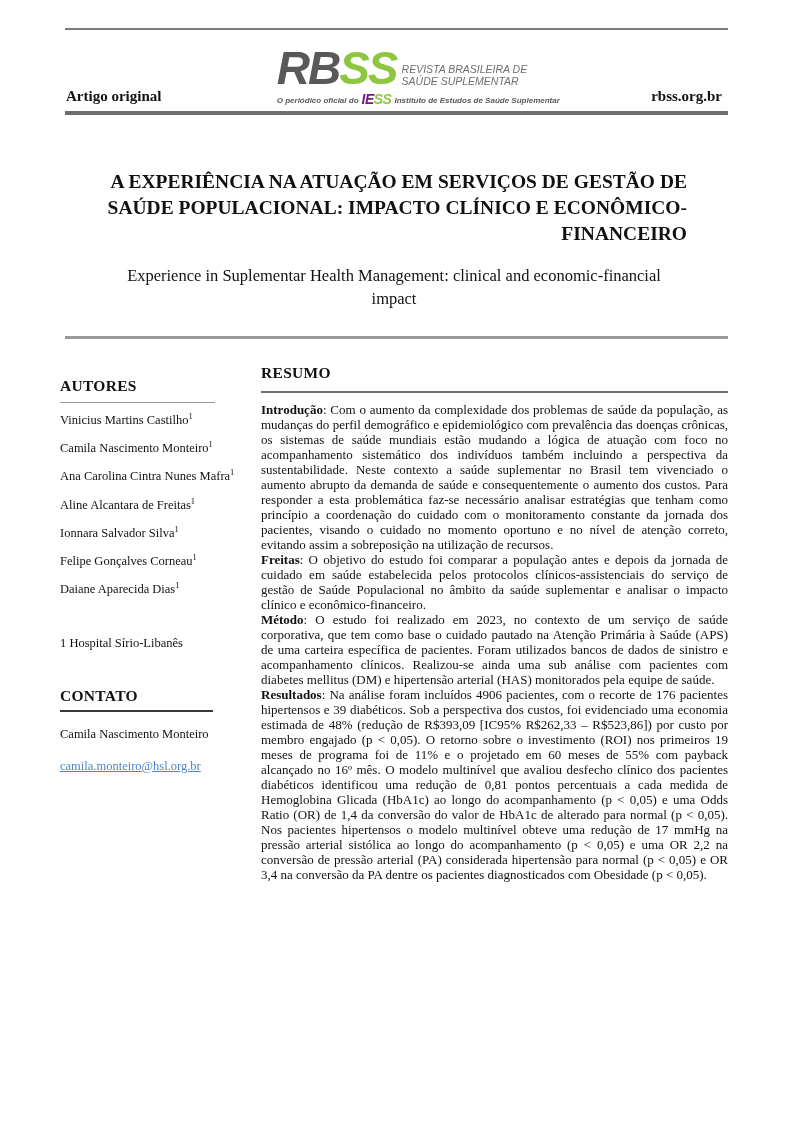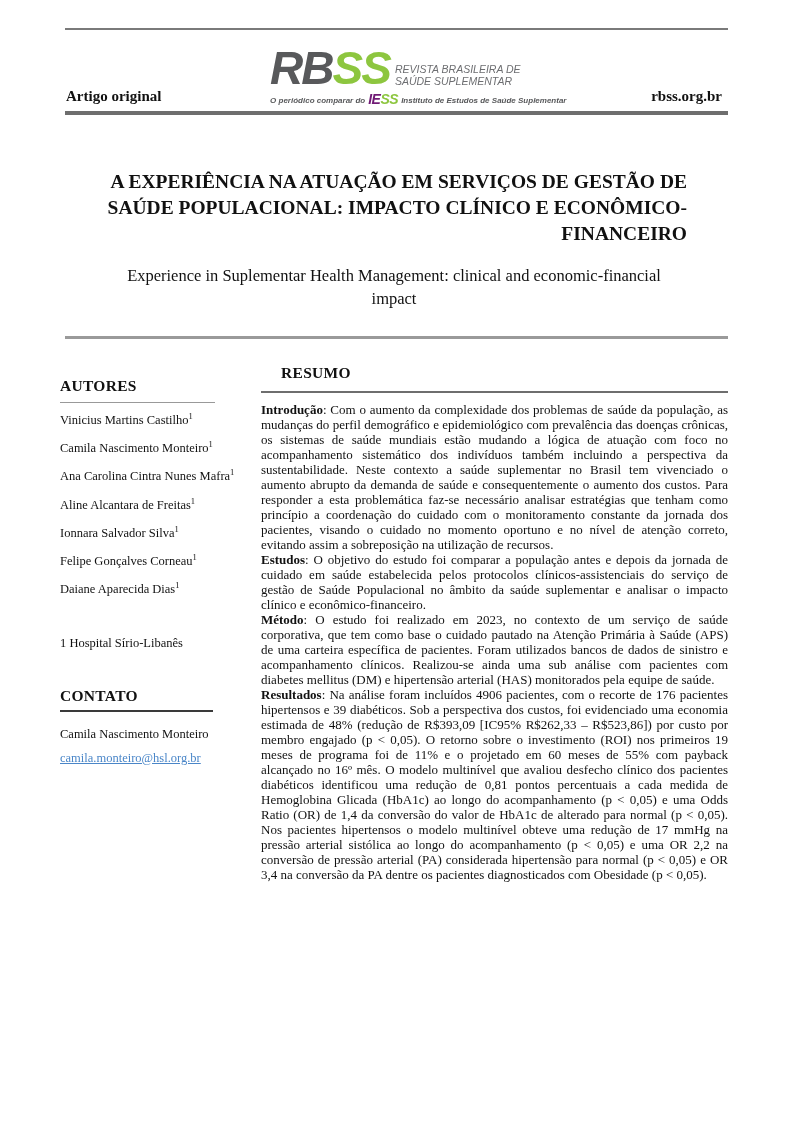--- a/index.html
+++ b/index.html
@@ -30,32 +30,32 @@
   .title-pt { font-size: 19.5px; font-weight: bold; text-align: right; line-height: 1.33; max-width: 586px; margin: 54px auto 0 auto; }
   .title-en { font-size: 16.5px; font-weight: normal; text-align: center; line-height: 1.4; max-width: 548px; margin: 17px auto 0 auto; }
 
   
   .columns { display: flex; margin-top: 2px; }
   .col-left { width: 181px; flex: 0 0 181px; margin-right: 20px; font-size: 12.5px; }
   .col-right { flex: 1; font-size: 13px; }
 
   h3.section-heading { font-size: 15.5px; font-weight: bold; letter-spacing: 0.3px; }
   .col-left h3.section-heading { margin-top: 36px; }
-  .col-right h3.section-heading { margin-top: 23px; margin-left: 20px; }
+  .col-right h3.section-heading { margin-top: 23px; }
   .rule-authors { border-top: 1.5px solid #999; width: 155px; margin-top: 7px; margin-bottom: 10px; }
   .rule-contact { border-top: 2px solid #3a3a3a; width: 153px; margin-top: 5px; margin-bottom: 14px; }
   .rule-resumo { border-top: 2px solid #6e6e6e; margin-top: 9px; margin-bottom: 9px; }
 
   .author { text-align: justify; line-height: 1.26; margin-bottom: 12.5px; }
   sup { font-size: 8.5px; line-height: 0; }
   .affiliation { margin-top: 37px; line-height: 1.3; }
   h3.contact-heading { margin-top: 80px; }
   .contact-name { margin-top: 0; line-height: 1.3; }
   .contact-address { margin-top: 44px; text-align: justify; line-height: 1.45; }
-  .email-link { display: inline-block; margin-top: 8px; color: #4a86c8; text-decoration: underline; cursor: pointer; }
+  .email-link { display: inline-block; margin-top: 16px; color: #4a86c8; text-decoration: underline; cursor: pointer; }
 
   .abstract-body p { text-align: justify; line-height: 15px; margin: 0; }
 </style>
 </head>
 <body>
 
 <div class="page">
 
   <div class="rule-top"></div>
 
@@ -64,21 +64,21 @@
 
     <div class="logo">
       <div class="logo-main">
         <span class="logo-rbss"><span class="logo-rb">RB</span><span class="logo-ss">SS</span></span>
         <span class="logo-tagline">
           <span>REVISTA BRASILEIRA DE</span><br>
           <span>SAÚDE SUPLEMENTAR</span>
         </span>
       </div>
       <div class="logo-sub">
-        <span>O periódico comparar do</span>
+        <span>O periódico oficial do</span>
         <span class="iess"><span class="ie">IE</span><span class="ss">SS</span></span>
         <span>Instituto de Estudos de Saúde Suplementar</span>
       </div>
     </div>
 
     <div class="header-right">rbss.org.br</div>
   </div>
 
   <div class="rule-header-bottom"></div>
 
@@ -107,20 +107,20 @@
       <div class="rule-contact"></div>
       <p class="contact-name">Camila Nascimento Monteiro</p>
       <a class="email-link">camila.monteiro@hsl.org.br</a>
     </div>
 
     <div class="col-right">
       <h3 class="section-heading">RESUMO</h3>
       <div class="rule-resumo"></div>
       <div class="abstract-body">
           <p><b>Introdução</b>: Com o aumento da complexidade dos problemas de saúde da população, as mudanças do perfil demográfico e epidemiológico com prevalência das doenças crônicas, os sistemas de saúde mundiais estão mudando a lógica de atuação com foco no acompanhamento sistemático dos indivíduos também incluindo a perspectiva da sustentabilidade. Neste contexto a saúde suplementar no Brasil tem vivenciado o aumento abrupto da demanda de saúde e consequentemente o aumento dos custos. Para responder a esta problemática faz-se necessário analisar estratégias que tenham como princípio a coordenação do cuidado com o monitoramento constante da jornada dos pacientes, visando o cuidado no momento oportuno e no nível de atenção correto, evitando assim a sobreposição na utilização de recursos.</p>
-          <p><b>Estudos</b>: O objetivo do estudo foi comparar a população antes e depois da jornada de cuidado em saúde estabelecida pelos protocolos clínicos-assistenciais do serviço de gestão de Saúde Populacional no âmbito da saúde suplementar e analisar o impacto clínico e econômico-financeiro.</p>
+          <p><b>Freitas</b>: O objetivo do estudo foi comparar a população antes e depois da jornada de cuidado em saúde estabelecida pelos protocolos clínicos-assistenciais do serviço de gestão de Saúde Populacional no âmbito da saúde suplementar e analisar o impacto clínico e econômico-financeiro.</p>
           <p><b>Método</b>: O estudo foi realizado em 2023, no contexto de um serviço de saúde corporativa, que tem como base o cuidado pautado na Atenção Primária à Saúde (APS) de uma carteira específica de pacientes. Foram utilizados bancos de dados de sinistro e acompanhamento clínicos. Realizou-se ainda uma sub análise com pacientes com diabetes mellitus (DM) e hipertensão arterial (HAS) monitorados pela equipe de saúde.</p>
           <p><b>Resultados</b>: Na análise foram incluídos 4906 pacientes, com o recorte de 176 pacientes hipertensos e 39 diabéticos. Sob a perspectiva dos custos, foi evidenciado uma economia estimada de 48% (redução de R$393,09 [IC95% R$262,33 – R$523,86]) por custo por membro engajado (p &lt; 0,05). O retorno sobre o investimento (ROI) nos primeiros 19 meses de programa foi de 11% e o projetado em 60 meses de 55% com payback alcançado no 16º mês. O modelo multinível que avaliou desfecho clínico dos pacientes diabéticos identificou uma redução de 0,81 pontos percentuais a cada medida de Hemoglobina Glicada (HbA1c) ao longo do acompanhamento (p &lt; 0,05) e uma Odds Ratio (OR) de 1,4 da conversão do valor de HbA1c de alterado para normal (p &lt; 0,05). Nos pacientes hipertensos o modelo multinível obteve uma redução de 17 mmHg na pressão arterial sistólica ao longo do acompanhamento (p &lt; 0,05) e uma OR 2,2 na conversão de pressão arterial (PA) considerada hipertensão para normal (p &lt; 0,05) e OR 3,4 na conversão da PA dentre os pacientes diagnosticados com Obesidade (p &lt; 0,05).</p>
         </div>
     </div>
 
   </div>
 </div>
 
 </body></html>

